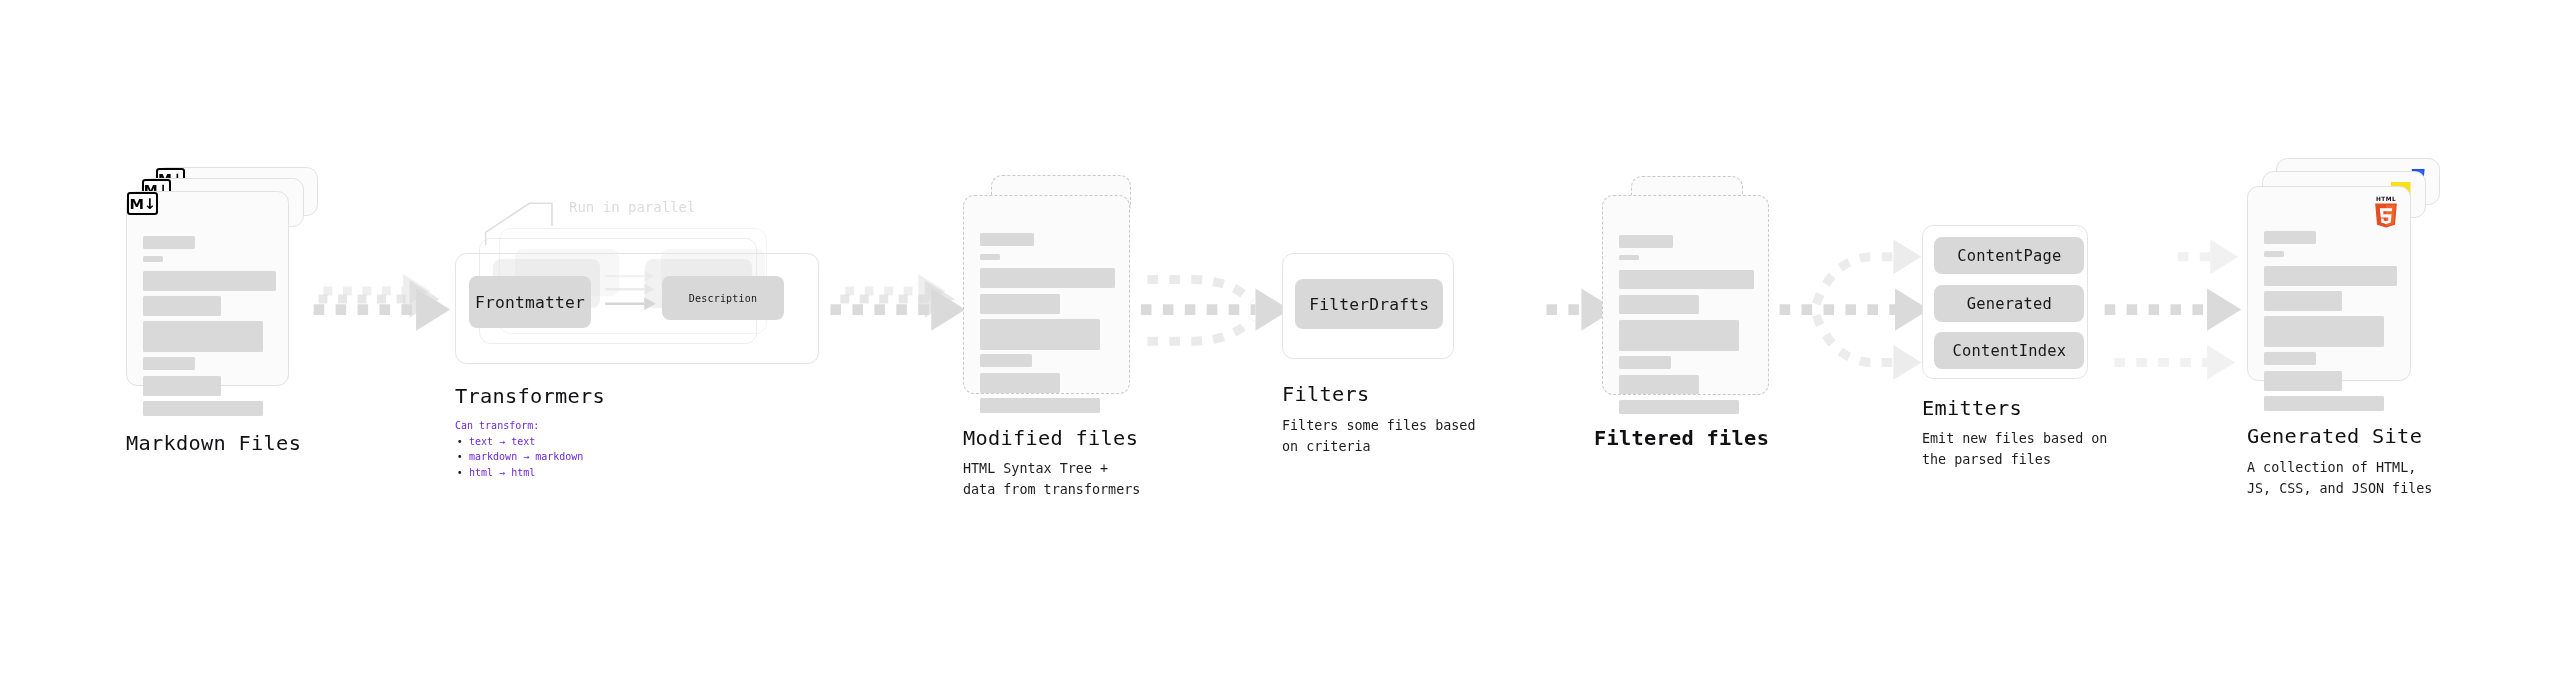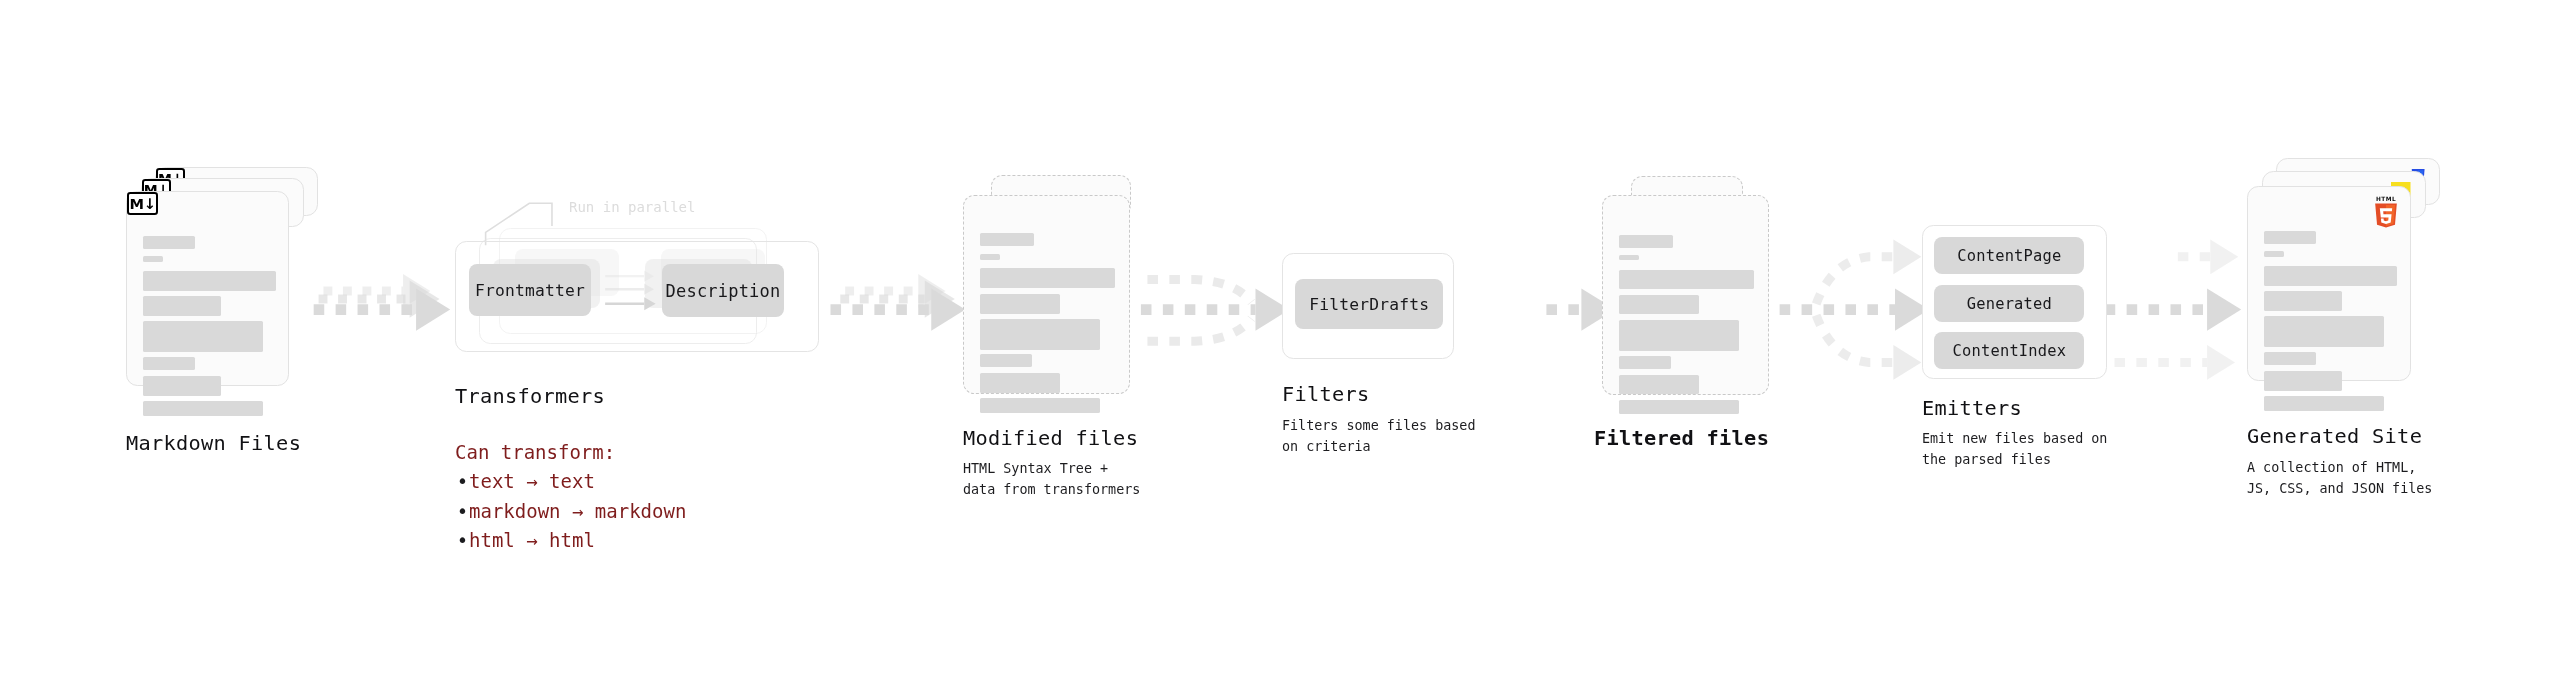--- a/index.html
+++ b/index.html
@@ -101,24 +101,23 @@
     white-space: pre-line;
   }
   .annotation {
     position: absolute;
     font-size: 14px;
     color: #dcdcdc;
     white-space: nowrap;
   }
   .bullet-list {
     position: absolute;
-    font-size: 19px;
+    font-size: 10px;
     line-height: 1.55;
-    color: #7f1d1d;
-    margin-top: 20px;
+    color: #6d28d9;
   }
   .bullet-list .bl-head { white-space: nowrap; }
   .bullet-list ul {
     margin: 0;
     padding: 0 0 0 14px;
     list-style: none;
   }
   .bullet-list li {
     white-space: nowrap;
     position: relative;
@@ -269,23 +268,23 @@
     <g opacity="0.6">
       <line x1="0" y1="26" x2="48" y2="26" stroke="#e0e0e0" stroke-width="3"></line>
       <path d="M48,19 L60,26 L48,33 Z" fill="#e0e0e0"></path>
     </g>
     <g opacity="1">
       <line x1="0" y1="44" x2="48" y2="44" stroke="#d6d6d6" stroke-width="3"></line>
       <path d="M48,36 L62,44 L48,52 Z" fill="#d6d6d6"></path>
     </g>
   </svg>
 
-  <div class="group-box" style="left:455px; top:241px; width:364px; height:111px; background:transparent;">
+  <div class="group-box" style="left:455px; top:253px; width:364px; height:111px; background:transparent;">
     <div class="chip" style="left:13px; top:22px; width:122px; height:52px; font-size:16.3px;">Frontmatter</div>
-    <div class="chip" style="left:206px; top:22px; width:122px; height:53px; font-size:17px;">Description</div>
+    <div class="chip" style="left:206px; top:22px; width:122px; height:44px; font-size:10px;">Description</div>
   </div>
 
   <div class="title" style="left:455px; top:384px;">Transformers</div>
   <div class="bullet-list" style="left:455px; top:418px;">
     <div class="bl-head">Can transform:</div>
     <ul>
       <li>text → text</li>
       <li>markdown → markdown</li>
       <li>html → html</li>
     </ul>
@@ -323,21 +322,21 @@
       <div class="skeleton" style="left:16.3px; top:74px; width:135px; height:19.5px;"></div>
       <div class="skeleton" style="left:16.3px; top:99px; width:80px; height:19.5px;"></div>
       <div class="skeleton" style="left:16.3px; top:124px; width:120px; height:31px;"></div>
       <div class="skeleton" style="left:16.3px; top:160px; width:52px; height:13px;"></div>
       <div class="skeleton" style="left:16.3px; top:179px; width:80px; height:19.5px;"></div>
       <div class="skeleton" style="left:16.3px; top:204px; width:120px; height:14.6px;"></div>
     </div>
   </div>
   <div class="title" style="left:1594px; top:426px;font-weight:bold;">Filtered files</div>
 
-  <div class="group-box" style="left:1922px; top:225px; width:185px; height:154px;">
+  <div class="group-box" style="left:1922px; top:225px; width:166px; height:154px;">
     <div class="chip" style="left:11.4px; top:11.4px; width:150px; height:37px; font-size:15.4px;">ContentPage</div>
     <div class="chip" style="left:11.4px; top:59px; width:150px; height:37px; font-size:15.4px;">Generated</div>
     <div class="chip" style="left:11.4px; top:106px; width:150px; height:37px; font-size:15.4px;">ContentIndex</div>
   </div>
   <div class="title" style="left:1922px; top:396px;">Emitters</div>
   <div class="caption" style="left:1922px; top:429px;">Emit new files based on
 the parsed files</div>
 
   <div class="doc-stack" style="left:2247px; top:158px;">
 

